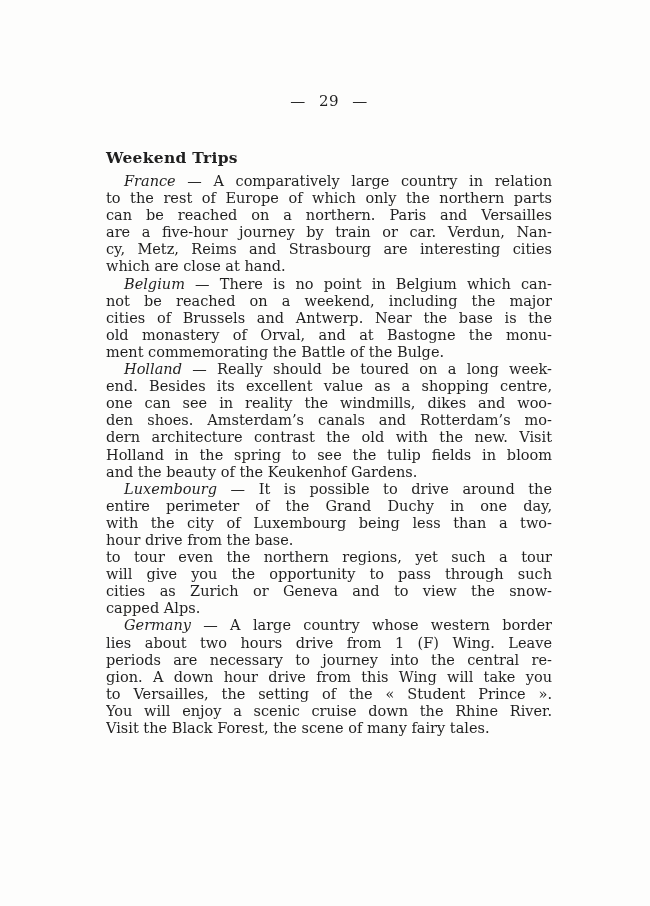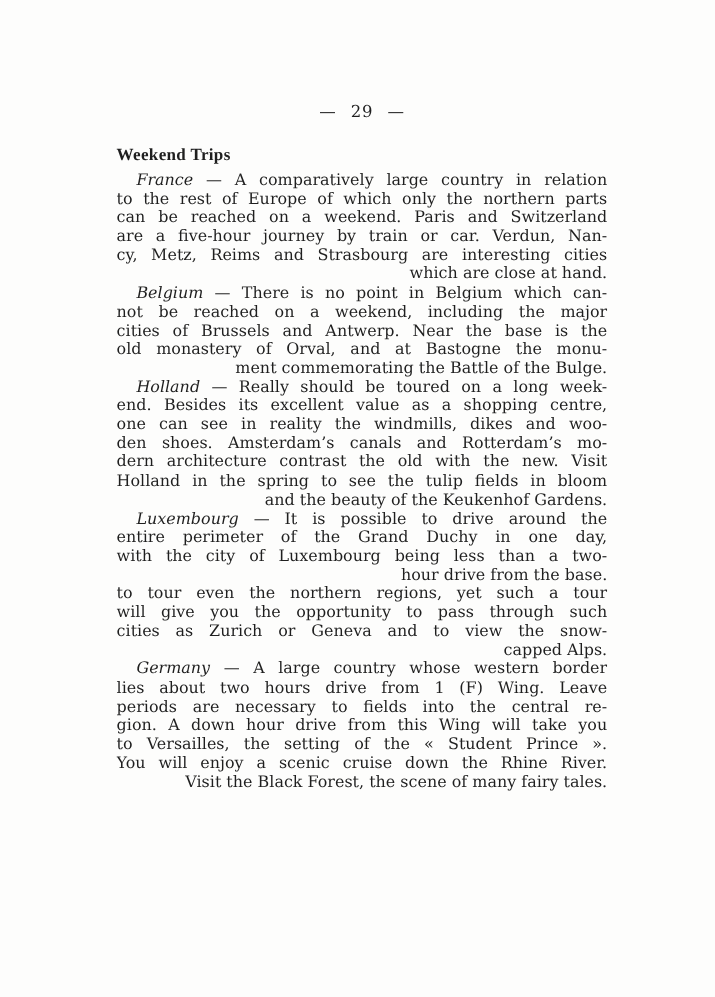--- a/index.html
+++ b/index.html
@@ -23,49 +23,48 @@
   }
   .page-number {
     margin-top: 92px;
     text-align: center;
     font-size: 15px;
     line-height: 18px;
     word-spacing: 8px;
     letter-spacing: 0.5px;
   }
   .heading {
-    margin-top: 22px;
+    margin-top: 39px;
     font-weight: 700;
     font-size: 15.5px;
     line-height: 18px;
     letter-spacing: 0.3px;
-    font-family: Liberation Serif, serif;
   }
   .bodytext {
     margin-top: 6px;
     font-size: 14.5px;
     line-height: 17.1px;
   }
   .line { height: 17.1px; overflow: hidden; }
   .line.just { text-align: justify; text-align-last: justify; }
-  .line.last { text-align: right; }
+  .line.last { text-align: left; }
   .para-indent { display: inline-block; width: 18px; }
   .country { font-style: italic; }
 </style>
 </head>
 <body>
 
 <div class="page">
   <div class="column">
     <div class="page-number">— 29 —</div>
     <div class="heading">Weekend Trips</div>
     <div class="bodytext">
         <div class="line just"><span class="para-indent"></span><span class="country">France</span> — A comparatively large country in relation</div>
         <div class="line just">to the rest of Europe of which only the northern parts</div>
-        <div class="line just">can be reached on a weekend. Paris and Switzerland</div>
+        <div class="line just">can be reached on a northern. Paris and Versailles</div>
         <div class="line just">are a five-hour journey by train or car. Verdun, Nan-</div>
         <div class="line just">cy, Metz, Reims and Strasbourg are interesting cities</div>
         <div class="line last">which are close at hand.</div>
         <div class="line just"><span class="para-indent"></span><span class="country">Belgium</span> — There is no point in Belgium which can-</div>
         <div class="line just">not be reached on a weekend, including the major</div>
         <div class="line just">cities of Brussels and Antwerp. Near the base is the</div>
         <div class="line just">old monastery of Orval, and at Bastogne the monu-</div>
         <div class="line last">ment commemorating the Battle of the Bulge.</div>
         <div class="line just"><span class="para-indent"></span><span class="country">Holland</span> — Really should be toured on a long week-</div>
         <div class="line just">end. Besides its excellent value as a shopping centre,</div>
@@ -77,20 +76,20 @@
         <div class="line just"><span class="para-indent"></span><span class="country">Luxembourg</span> — It is possible to drive around the</div>
         <div class="line just">entire perimeter of the Grand Duchy in one day,</div>
         <div class="line just">with the city of Luxembourg being less than a two-</div>
         <div class="line last">hour drive from the base.</div>
         <div class="line just">to tour even the northern regions, yet such a tour</div>
         <div class="line just">will give you the opportunity to pass through such</div>
         <div class="line just">cities as Zurich or Geneva and to view the snow-</div>
         <div class="line last">capped Alps.</div>
         <div class="line just"><span class="para-indent"></span><span class="country">Germany</span> — A large country whose western border</div>
         <div class="line just">lies about two hours drive from 1 (F) Wing. Leave</div>
-        <div class="line just">periods are necessary to fields into the central re-</div>
+        <div class="line just">periods are necessary to journey into the central re-</div>
         <div class="line just">gion. A down hour drive from this Wing will take you</div>
         <div class="line just">to Versailles, the setting of the « Student Prince ».</div>
         <div class="line just">You will enjoy a scenic cruise down the Rhine River.</div>
         <div class="line last">Visit the Black Forest, the scene of many fairy tales.</div>
       </div>
   </div>
 </div>
 
 </body></html>

